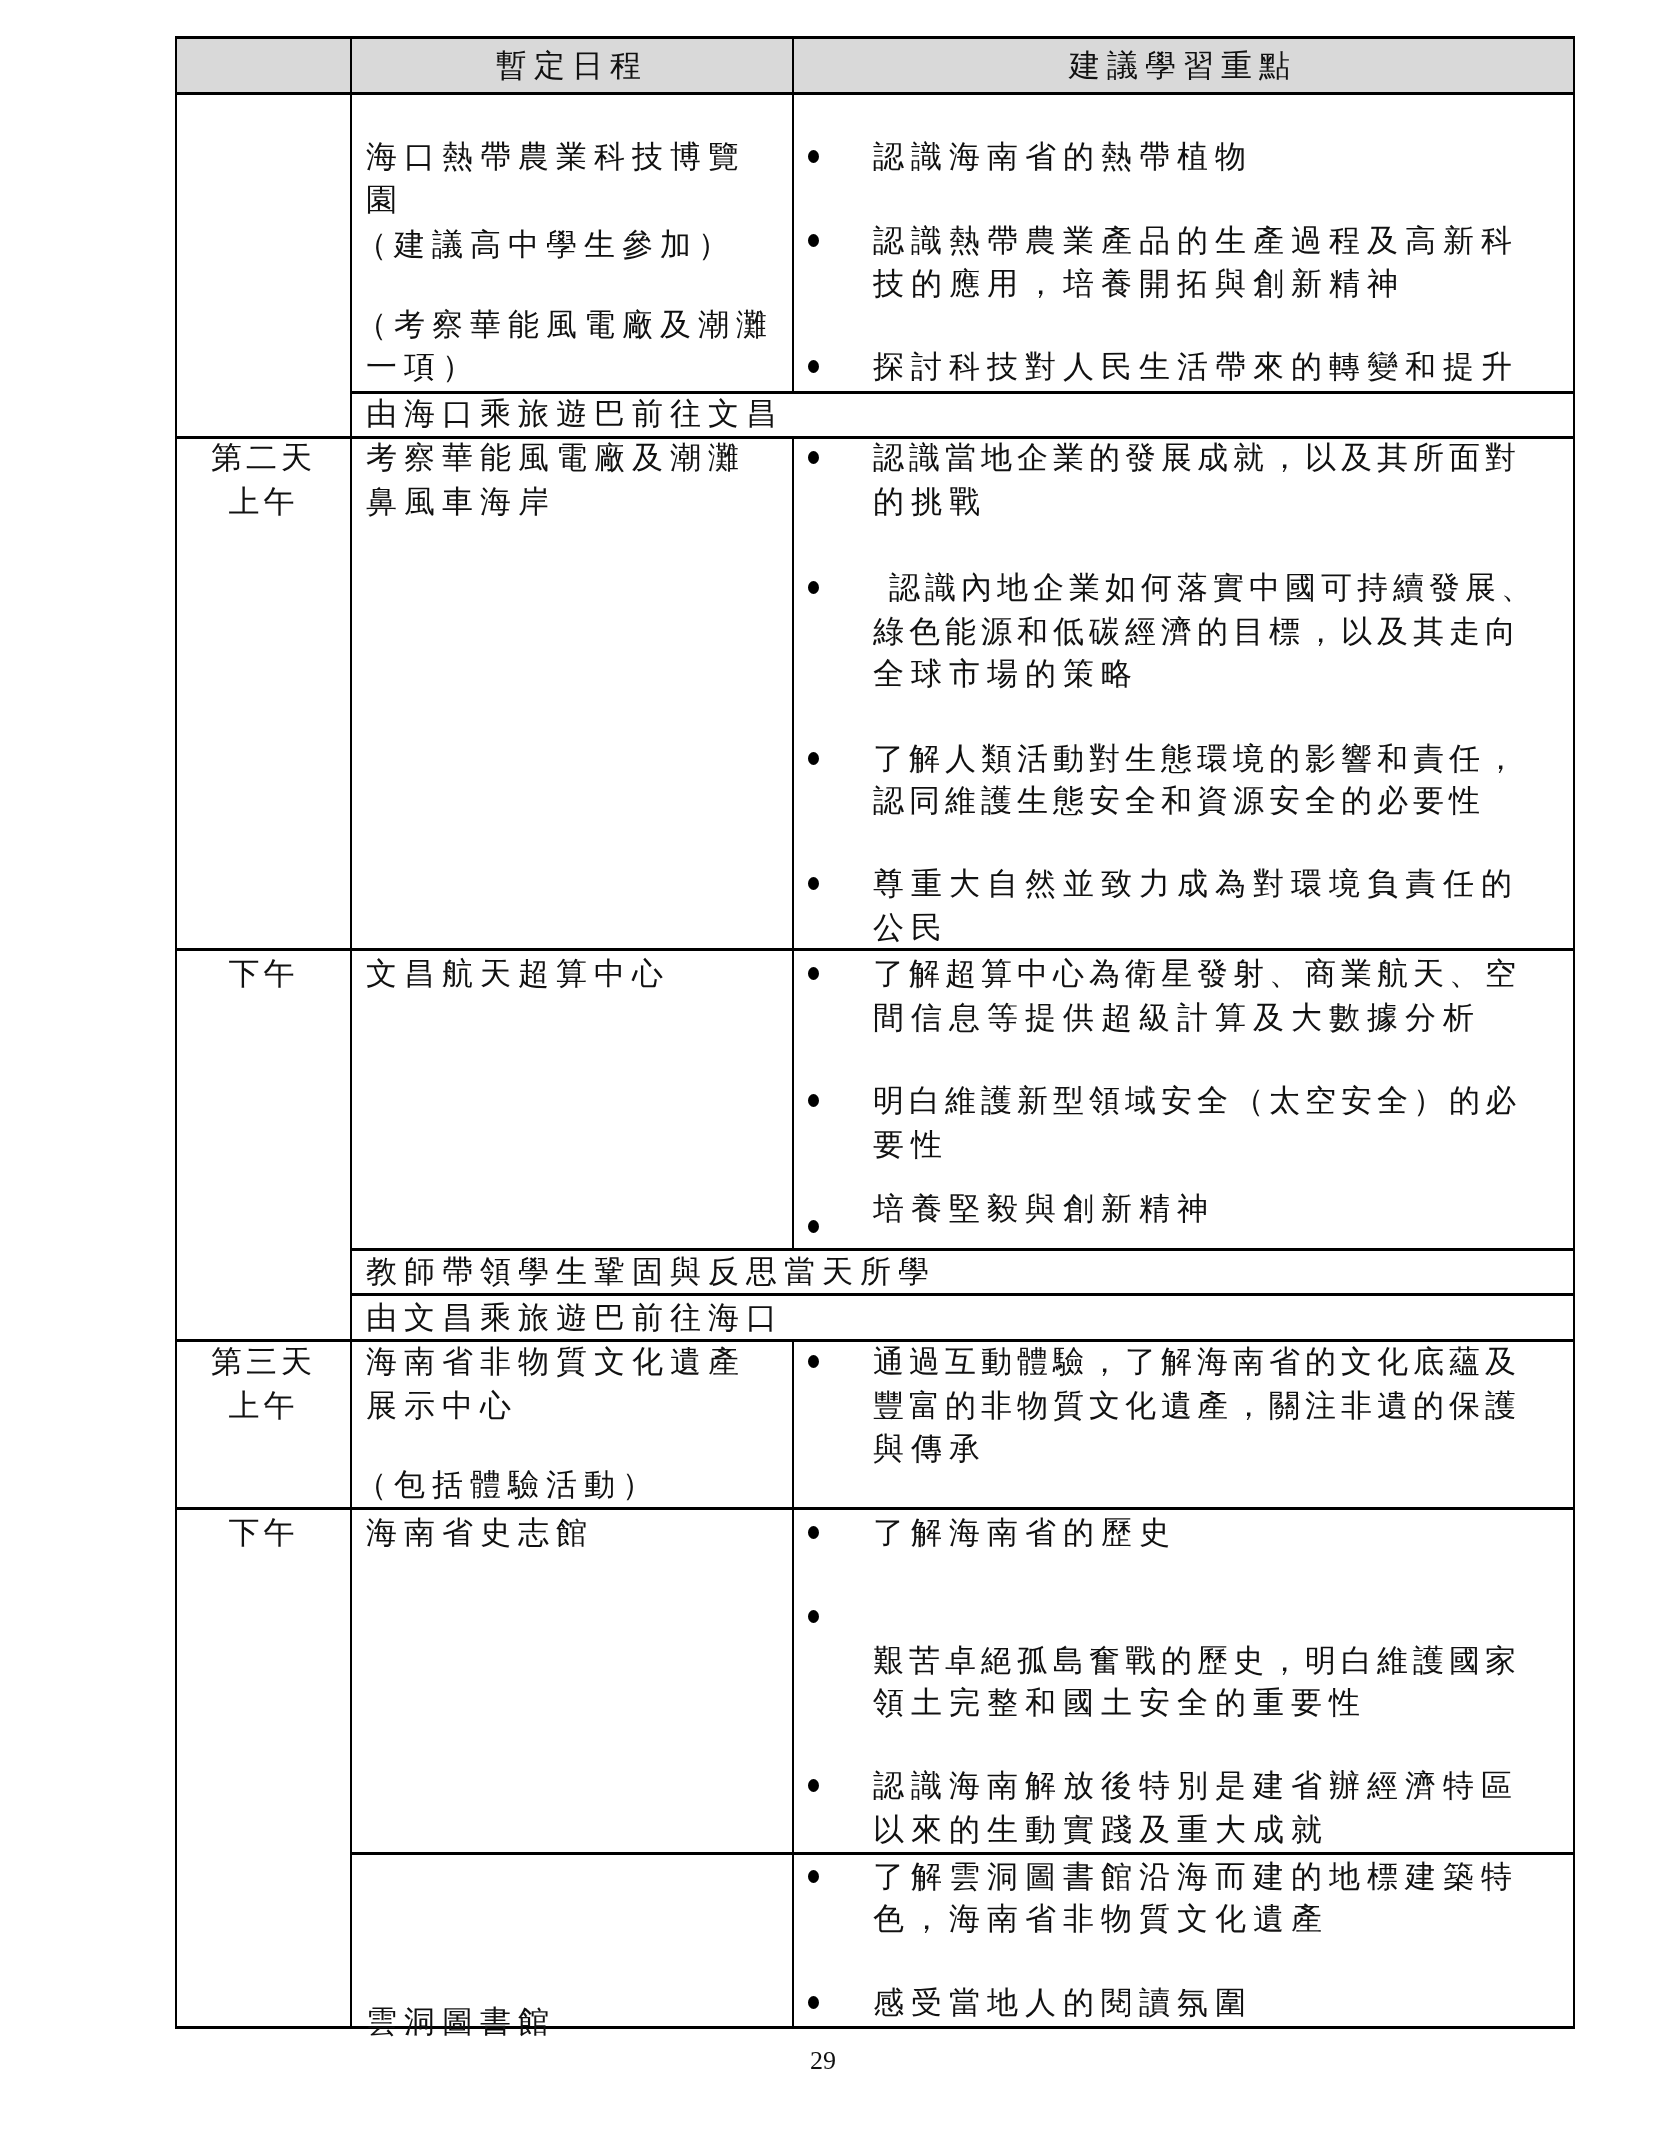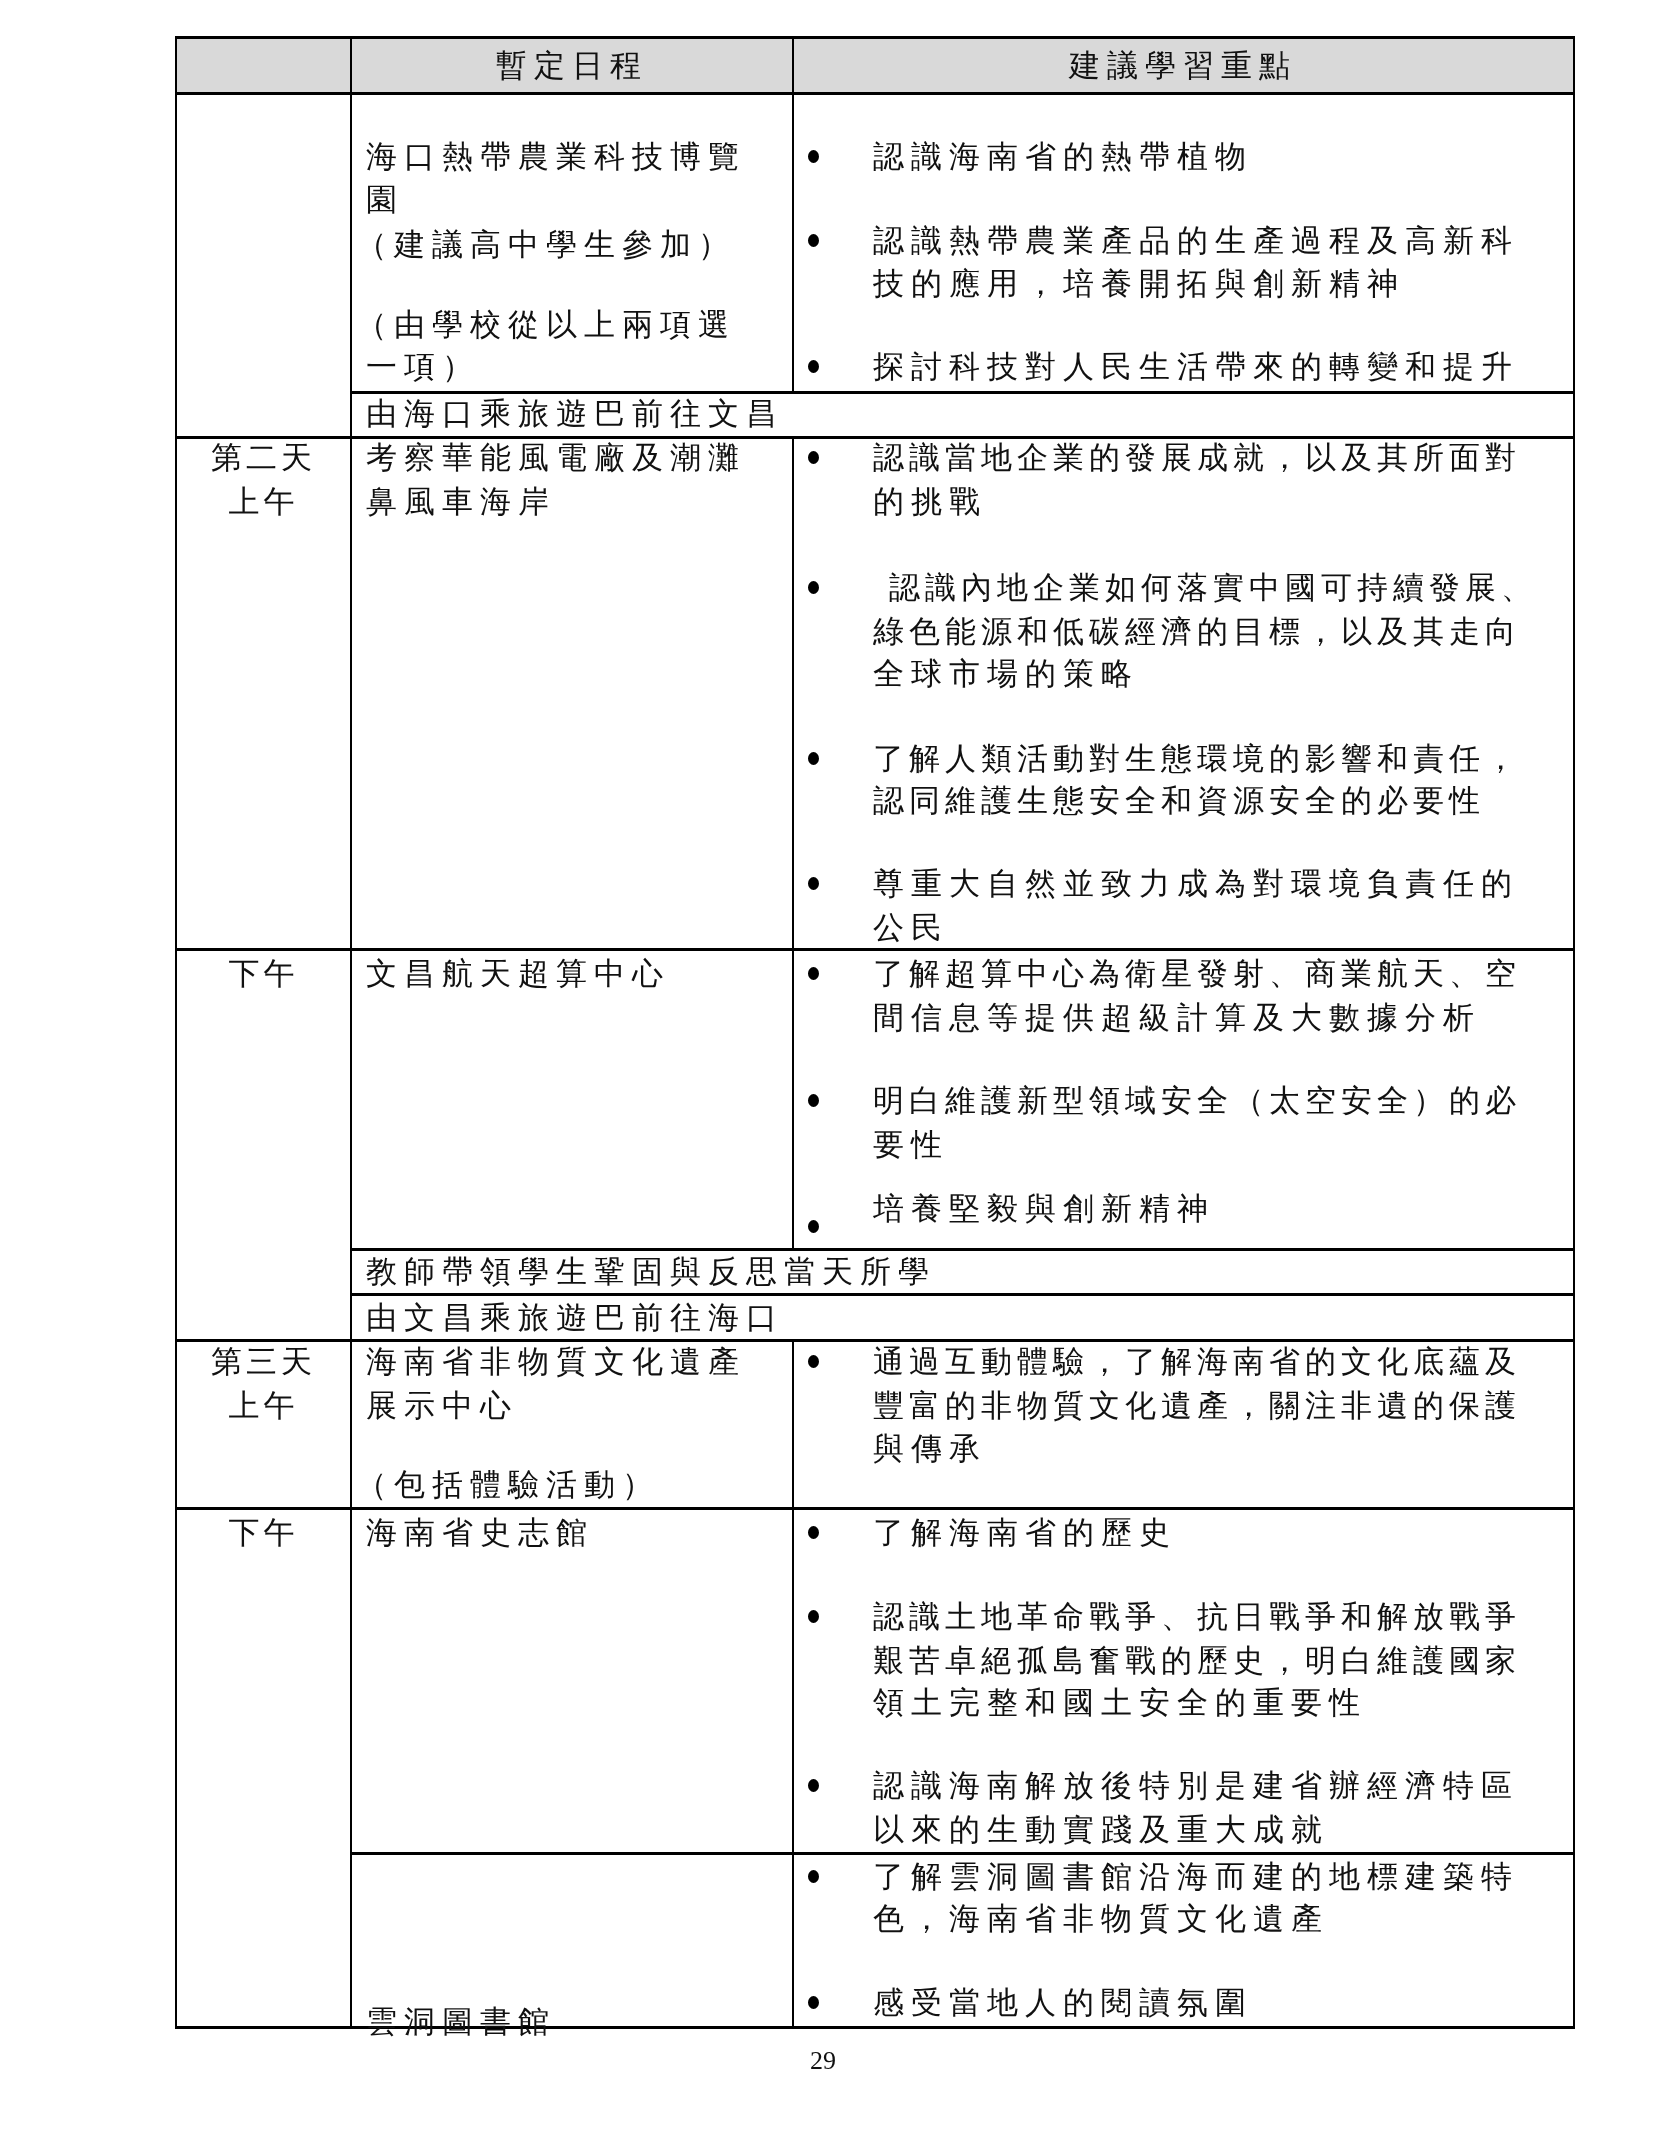--- a/index.html
+++ b/index.html
@@ -39,21 +39,21 @@
   <div class="vline" style="left:175px;top:36px;height:1993px;"></div>
   <div class="vline" style="left:350px;top:36px;height:1993px;"></div>
   <div class="vline" style="left:792px;top:36px;height:356px;"></div>
   <div class="vline" style="left:792px;top:436px;height:814px;"></div>
   <div class="vline" style="left:792px;top:1339px;height:690px;"></div>
   <div class="vline" style="left:1573px;top:36px;height:1993px;"></div>
 
   <div class="t" style="left:366px;top:135px;">海口熱帶農業科技博覽</div>
   <div class="t" style="left:366px;top:178px;">園</div>
   <div class="t" style="left:356px;top:223px;">（建議高中學生參加）</div>
-  <div class="t" style="left:356px;top:303px;">（由學校從以上兩項選</div>
+  <div class="t" style="left:356px;top:303px;">（考察華能風電廠及潮灘</div>
   <div class="t" style="left:366px;top:345px;">一項）</div>
 
   <div class="bullet" style="left:808px;top:150px;"></div>
   <div class="t" style="left:873px;top:135px;">認識海南省的熱帶植物</div>
   <div class="bullet" style="left:808px;top:234px;"></div>
   <div class="t" style="left:873px;top:219px;">認識熱帶農業產品的生產過程及高新科</div>
   <div class="t" style="left:873px;top:262px;">技的應用，培養開拓與創新精神</div>
   <div class="bullet" style="left:808px;top:360px;"></div>
   <div class="t" style="left:873px;top:345px;">探討科技對人民生活帶來的轉變和提升</div>
 
@@ -104,21 +104,20 @@
   <div class="t" style="left:873px;top:1340px;letter-spacing:5px;">通過互動體驗，了解海南省的文化底蘊及</div>
   <div class="t" style="left:873px;top:1384px;letter-spacing:5px;">豐富的非物質文化遺產，關注非遺的保護</div>
   <div class="t" style="left:873px;top:1427px;">與傳承</div>
 
   <div class="t center" style="left:176px;top:1511px;width:175px;letter-spacing:4px;">下午</div>
   <div class="t" style="left:366px;top:1511px;">海南省史志館</div>
 
   <div class="bullet" style="left:808px;top:1526px;"></div>
   <div class="t" style="left:873px;top:1511px;">了解海南省的歷史</div>
   <div class="bullet" style="left:808px;top:1610px;"></div>
-  <div class="t" style="left:873px;top:1595px;letter-spacing:5px;">認識土地革命戰爭、抗日戰爭和解放戰爭</div>
   <div class="t" style="left:873px;top:1639px;letter-spacing:5px;">艱苦卓絕孤島奮戰的歷史，明白維護國家</div>
   <div class="t" style="left:873px;top:1681px;">領土完整和國土安全的重要性</div>
   <div class="bullet" style="left:808px;top:1779px;"></div>
   <div class="t" style="left:873px;top:1764px;">認識海南解放後特別是建省辦經濟特區</div>
   <div class="t" style="left:873px;top:1808px;">以來的生動實踐及重大成就</div>
 
   <div class="t" style="left:366px;top:1957px;margin-top:43px;">雲洞圖書館</div>
   <div class="bullet" style="left:808px;top:1870px;"></div>
   <div class="t" style="left:873px;top:1855px;">了解雲洞圖書館沿海而建的地標建築特</div>
   <div class="t" style="left:873px;top:1897px;">色，海南省非物質文化遺產</div>

